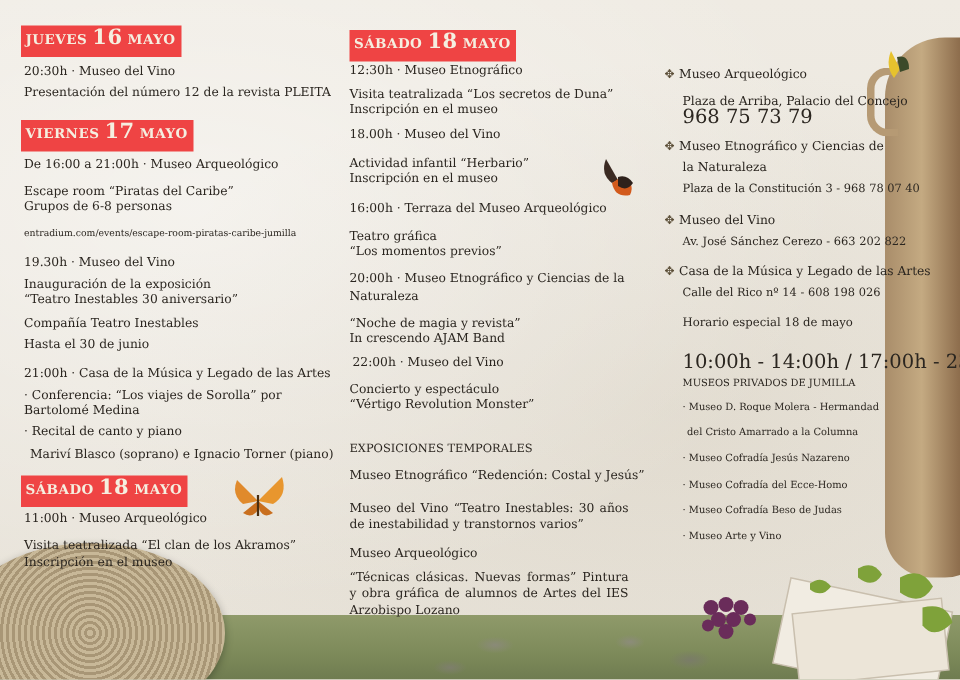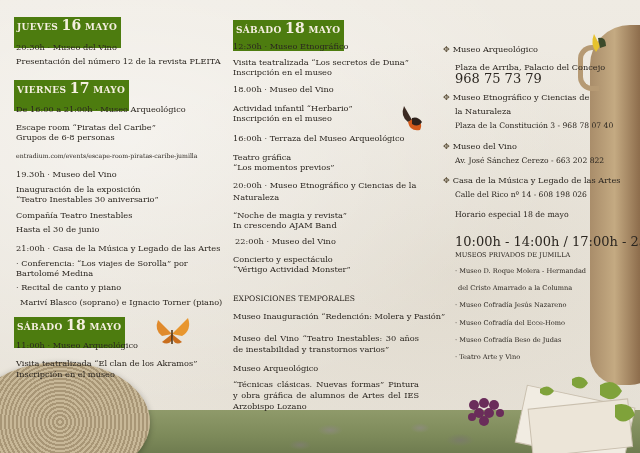--- a/index.html
+++ b/index.html
@@ -19,22 +19,22 @@
       radial-gradient(ellipse 20px 9px at 460px 30px,#7a7c68,transparent 70%),
       linear-gradient(180deg,#8f9a6a 0%,#7d8a5a 60%,#6f7c50 100%);}
   .mat{position:absolute;left:-30px;top:362px;width:180px;height:120px;border-radius:50%;
     background:repeating-radial-gradient(circle at 50% 50%,#c8b898 0 2px,#a89676 2px 4px);
     box-shadow:0 2px 6px rgba(0,0,0,0.3);}
   .jar{position:absolute;left:590px;top:25px;width:70px;height:360px;
     border-radius:40px 20px 30px 30px;
     background:linear-gradient(90deg,#a98d6a 0%,#c4aa82 35%,#8f6f4e 70%,#6d523a 100%);}
   .jar:before{content:"";position:absolute;left:-12px;top:20px;width:16px;height:36px;border:5px solid #b69a74;border-right:none;border-radius:14px 0 0 14px;}
   .vine{position:absolute;}
-  .badge{display:inline-block;background:#4d7c0f;color:#f5efe0;font-weight:bold;
-    font-size:9px;letter-spacing:0.3px;padding:1px 4px 14px 3px;line-height:14px;}
+  .badge{display:inline-block;background:#ef4444;color:#f5efe0;font-weight:bold;
+    font-size:9px;letter-spacing:0.3px;padding:1px 4px 4px 3px;line-height:14px;}
   .badge .num{font-size:14px;}
   .line{font-size:8.2px;line-height:11px;margin:0;}
   .b{font-weight:normal;}
   .small{font-size:6.2px;}
   .pos{position:absolute;white-space:nowrap;}
   .bullet{color:#5a4d36;font-size:8px;margin-right:3px;}
   .just{text-align:justify;white-space:normal;}
   .butterfly{position:absolute;}
 </style>
 </head>
@@ -142,24 +142,24 @@
   <p class="pos line" style="left:233px;top:152px">Teatro gráfica</p>
   <p class="pos line" style="left:233px;top:162px">“Los momentos previos”</p>
 
   <p class="pos line b" style="left:233px;top:180px">20:00h · Museo Etnográfico y Ciencias de la</p>
   <p class="pos line b" style="left:233px;top:192px">Naturaleza</p>
   <p class="pos line" style="left:233px;top:210px">“Noche de magia y revista”</p>
   <p class="pos line" style="left:233px;top:220px">In crescendo AJAM Band</p>
 
   <p class="pos line b" style="left:235px;top:236px">22:00h · Museo del Vino</p>
   <p class="pos line" style="left:233px;top:254px">Concierto y espectáculo</p>
-  <p class="pos line" style="left:233px;top:264px">“Vértigo Actividad Monster”</p>
+  <p class="pos line" style="left:233px;top:264px">“Vértigo Revolution Monster”</p>
 
   <p class="pos line b" style="left:233px;top:293px;font-size:7.6px">EXPOSICIONES TEMPORALES</p>
-  <p class="pos line" style="left:233px;top:311px"><span class="b">Museo Inauguración</span><span> “Redención: Molera y Pasión”</span></p>
+  <p class="pos line" style="left:233px;top:311px"><span class="b">Museo Etnográfico</span><span> “Redención: Costal y Jesús”</span></p>
   <p class="pos line just" style="left:233px;top:333px;width:186px"><span class="b">Museo del Vino</span><span>  “Teatro Inestables: 30 años de inestabilidad y transtornos varios”</span></p>
   <p class="pos line b" style="left:233px;top:363px">Museo Arqueológico</p>
   <p class="pos line just" style="left:233px;top:379px;width:186px">“Técnicas clásicas. Nuevas formas”  Pintura y obra gráfica de alumnos de Artes del IES Arzobispo Lozano</p>
 </div>
 
 <div>
   <p class="pos line b" style="left:443px;top:44px"><span class="bullet">✥</span><span>Museo Arqueológico</span></p>
   <p class="pos line" style="left:455px;top:62px">Plaza de Arriba, Palacio del Concejo</p>
   <p class="pos line" style="left:455px;top:73px;font-size:13px">968 75 73 79</p>
 
@@ -175,14 +175,14 @@
 
   <p class="pos line b" style="left:455px;top:209px;font-size:7.8px">Horario especial 18 de mayo</p>
   <p class="pos line b" style="left:455px;top:236px;font-size:13px">10:00h - 14:00h /  17:00h - 23:00h</p>
 
   <p class="pos line b" style="left:455px;top:250px;font-size:6.6px">MUSEOS PRIVADOS DE JUMILLA</p>
   <p class="pos line" style="left:455px;top:266px;font-size:6.6px">· Museo D. Roque Molera - Hermandad</p>
   <p class="pos line" style="left:458px;top:283px;font-size:6.6px">del Cristo Amarrado a la Columna</p>
   <p class="pos line" style="left:455px;top:300px;font-size:6.6px">· Museo Cofradía Jesús Nazareno</p>
   <p class="pos line" style="left:455px;top:318px;font-size:6.6px">· Museo Cofradía del Ecce-Homo</p>
   <p class="pos line" style="left:455px;top:335px;font-size:6.6px">· Museo Cofradía Beso de Judas</p>
-  <p class="pos line" style="left:455px;top:352px;font-size:6.6px">· Teatro Arte y Vino</p>
+  <p class="pos line" style="left:455px;top:352px;font-size:6.6px">· Museo Arte y Vino</p>
 </div>
 
 </body></html>

